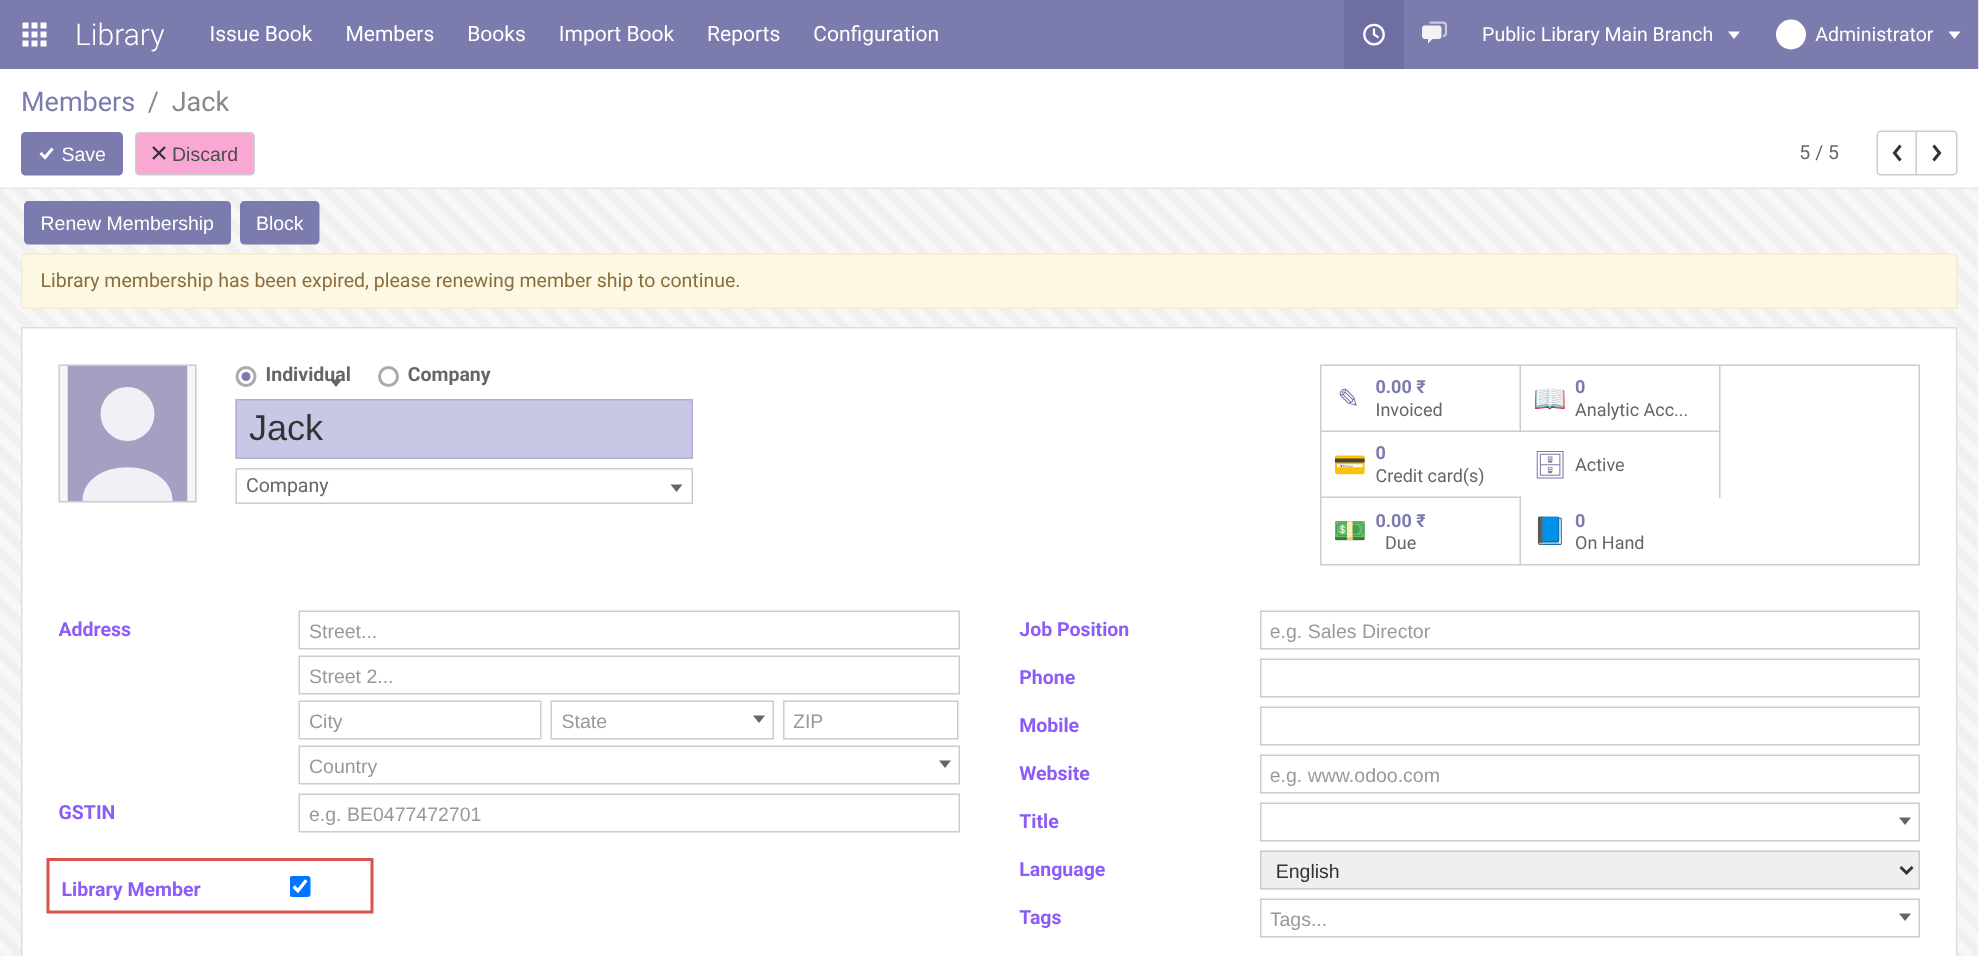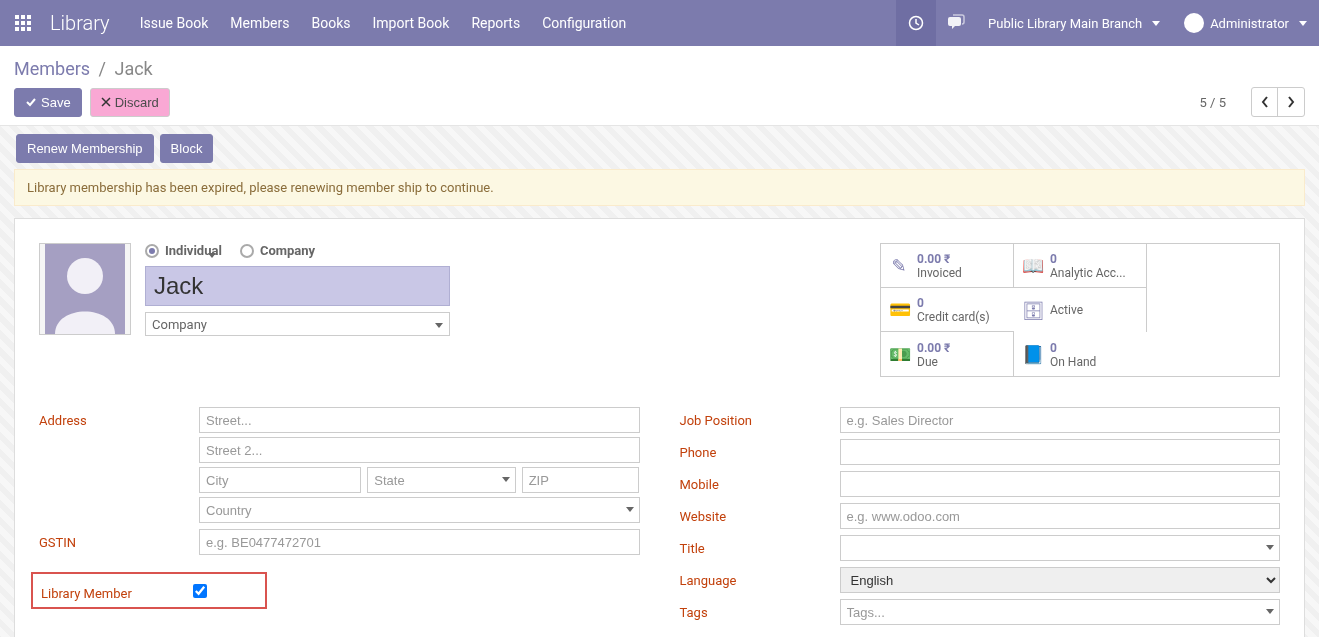--- a/index.html
+++ b/index.html
@@ -28,52 +28,52 @@
 .pager { margin-left: auto; display: flex; align-items: center; gap: 25px; color: #666; }
 .pager .navbtns { display: flex; border: 1px solid #ccc; border-radius: 3px; }
 .pager .navbtn { width: 26px; height: 28px; display: flex; align-items: center; justify-content: center; border-right: 1px solid #ccc; cursor: pointer; }
 .pager .navbtn:last-child { border-right: none; }
 
 .content-wrap { position: relative; background: repeating-linear-gradient(45deg,#f7f7f7 0 6px,#f0f0f0 6px 12px); padding: 2px 10px 10px; height: 560px; overflow-y: scroll; }
 .status-bar { display: flex; gap: 6px; padding: 6px 6px; }
 .alert { background: #fcf8e3; border: 1px solid #faebcc; color: #8a6d3b; padding: 10px 12px; font-size: 13px; border-radius: 0; margin: 0 4px; }
 
 .form-sheet { background: #fff; border: 1px solid #ddd; margin: 12px 4px 0; padding: 24px; min-height: 600px; }
-.top-row { display: flex; align-items: flex-start; gap: 14px; }
+.top-row { display: flex; align-items: flex-start; gap: 26px; }
 .avatar-box { width: 92px; height: 92px; border: 1px solid #ccc; display: flex; align-items: center; justify-content: center; background: #f5f5f5; }
 .name-col { flex: 0 0 310px; }
 .radios { display: flex; gap: 18px; margin-bottom: 8px; align-items: center; font-weight: 700; color: #666; }
 .radio { display: flex; align-items: center; gap: 6px; }
 .radio .dot { width: 14px; height: 14px; border-radius: 50%; border: 2px solid #aaa; display: inline-block; }
 .radio.sel .dot::after { content: ""; display: block; width: 6px; height: 6px; background: #7c7bad; border-radius: 50%; margin: 2px; }
 .name-input { width: 305px; height: 40px; font-size: 24px; border: 1px solid #b0afd3; background: #c9c7e6; padding: 4px 8px; color: #333; }
 .company-sel { width: 305px; height: 24px; margin-top: 6px; border: 1px solid #ccc; background: #fff; padding: 2px 6px; display: flex; justify-content: space-between; align-items: center; color: #666; }
 
 .stat-buttons { margin-left: auto; display: flex; flex-wrap: wrap; width: 400px; border: 1px solid #ccc; }
 .stat { width: 133px; height: 44px; border-right: 1px solid #ccc; border-bottom: 1px solid #ccc; display: flex; align-items: center; gap: 8px; padding: 4px 8px; cursor: pointer; }
 .stat:nth-child(3), .stat:nth-child(6) { border-right: none; }
 .stat:nth-child(n+4) { border-bottom: none; }
 .stat .ic { color: #7c7bad; font-size: 18px; width: 20px; text-align: center; }
 .stat .num { color: #7c7bad; font-weight: 700; font-size: 12px; }
-.stat .lbl { color: #666; font-size: 12px; display: block; }
+.stat .lbl { color: #666; font-size: 12px; display: block; text-align: center; }
 .stat .txt { overflow: hidden; text-overflow: ellipsis; white-space: nowrap; }
 
 .fields { display: flex; gap: 40px; margin-top: 30px; }
 .col { flex: 1; }
 .frow { display: flex; margin-bottom: 6px; }
-.flabel { width: 160px; font-weight: 400; color: #c2410c; padding-top: 6px; font-size: 13px; }
+.flabel { width: 160px; font-weight: 700; color: #8b5cf6; padding-top: 6px; font-size: 13px; }
 .fval { flex: 1; }
 input[type=text], select { width: 100%; height: 26px; border: 1px solid #ccc; padding: 2px 6px; font-size: 13px; color: #333; }
 input[type=text]::placeholder { color: #999; }
 .addr-row3 { display: flex; gap: 6px; }
 .addr-row3 > * { flex: 1; }
 .addr-row3 > :nth-child(2){flex:1;} .addr-row3 > :nth-child(3){flex:0.7;}
 .sel { position: relative; }
 .sel::after { content: ""; position: absolute; right: 6px; top: 10px; border-left: 4px solid transparent; border-right: 4px solid transparent; border-top: 5px solid #666; pointer-events: none; }
-.highlight-box { border: 2px solid #d9534f; padding: 6px 0; margin-left: -8px; padding-left: 8px; width: 236px; display: flex; align-items: center; margin-top: 17px; }
+.highlight-box { border: 2px solid #d9534f; padding: 6px 0; margin-left: -8px; padding-left: 8px; width: 218px; display: flex; align-items: center; margin-top: 17px; }
 .highlight-box .flabel { width: 152px; }
 .chk { width: 14px; height: 14px; }
 </style>
 </head>
 <body>
 
 <div class="topbar">
   <div class="apps-icon">
     <div class="apps-grid">
         <span></span>

